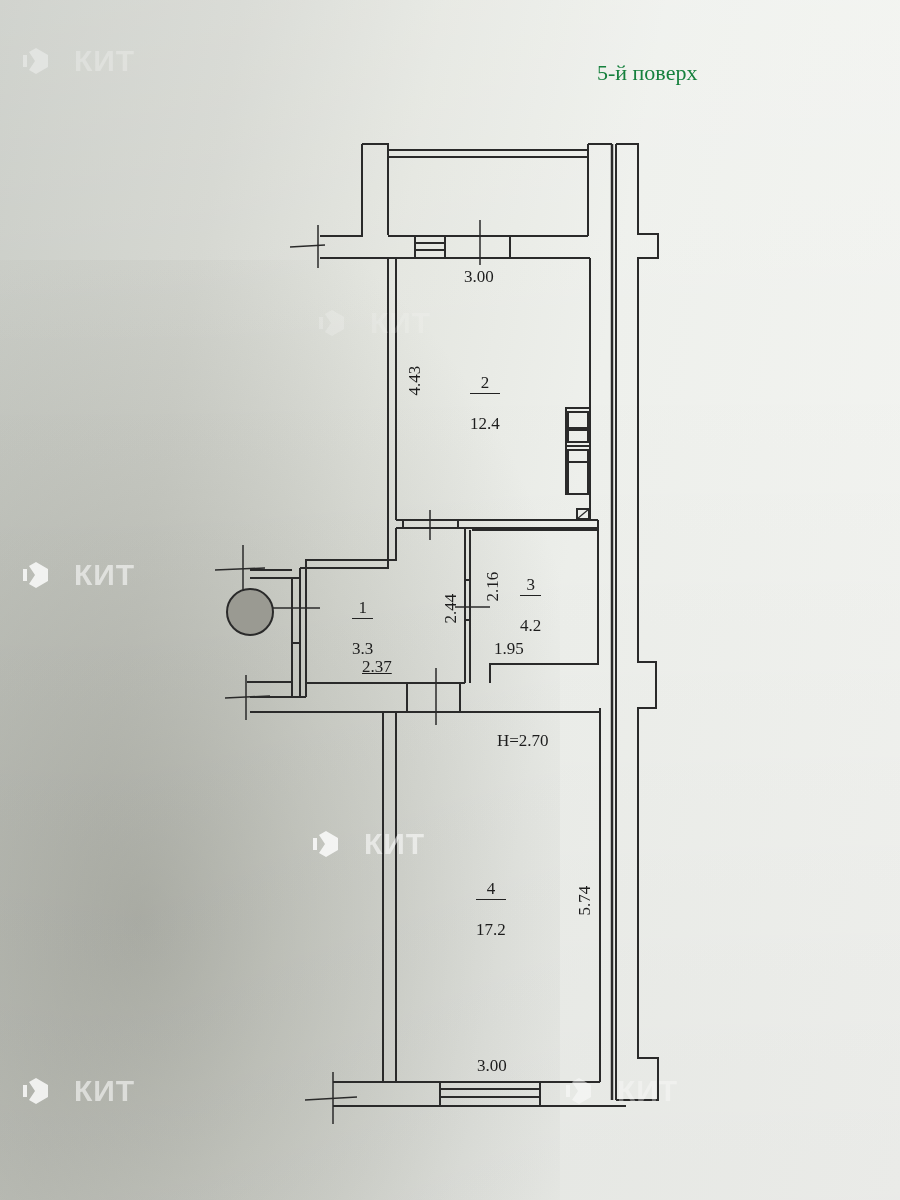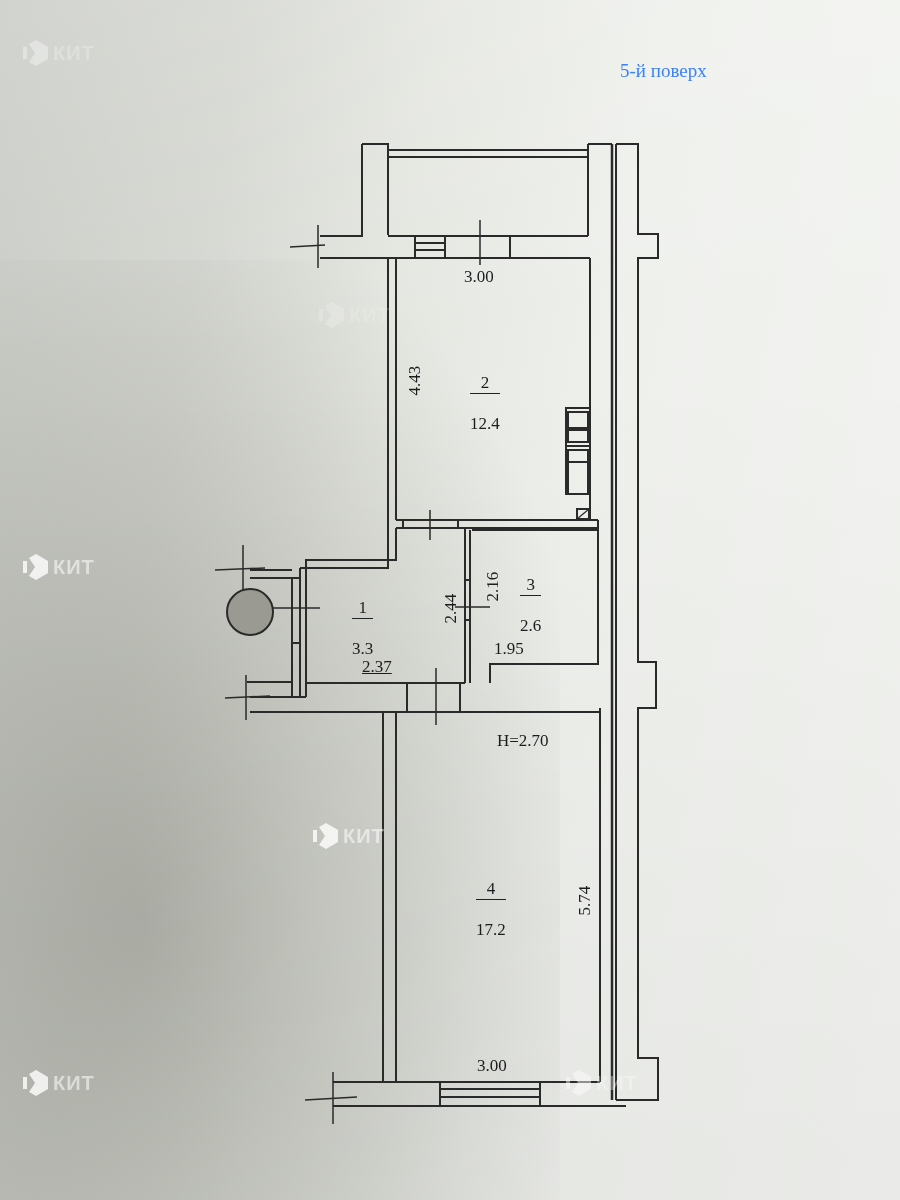--- a/index.html
+++ b/index.html
@@ -12,32 +12,32 @@
     position:absolute; left:0; top:260px; width:560px; height:940px;
     background: radial-gradient(ellipse at 25% 70%, rgba(120,122,112,0.45) 0%, rgba(140,142,132,0.25) 45%, rgba(200,202,196,0) 80%);
     pointer-events:none;
   }
   .shade2 {
     position:absolute; left:0; top:0; width:900px; height:1200px;
     background: linear-gradient(180deg, rgba(255,255,255,0.15) 0%, rgba(0,0,0,0) 30%, rgba(0,0,0,0.04) 100%);
     pointer-events:none;
   }
   .floor-label {
-    position:absolute; left:620px; top:60px; font-size:19px; color:#3b82f6;
+    position:absolute; left:597px; top:60px; font-size:22px; color:#15803d;
   }
   svg.plan { position:absolute; left:0; top:0; }
   .lbl { position:absolute; color:#1d1d1d; font-size:17px; line-height:1; }
   .frac { position:absolute; text-align:center; color:#1d1d1d; font-size:17px; line-height:1.05; }
   .frac .num { display:block; border-bottom:1.4px solid #222; padding:0 4px 1px; }
   .frac .den { display:block; padding-top:1px;margin-top:20px; }
   .vert { transform: rotate(-90deg); transform-origin: center; }
   .wm {
-    position:absolute; display:flex; align-items:center; gap:3px;
+    position:absolute; display:flex; align-items:center; gap:24px;
     color:rgba(255,255,255,0.55); font-family:"Liberation Sans", sans-serif;
-    font-weight:bold; font-size:20px; letter-spacing:1px;
+    font-weight:bold; font-size:30px; letter-spacing:1px;margin-top:6px;
   }
   .wm .hex {
     width:28px; height:30px; position:relative;
   }
 </style>
 </head>
 <body>
 
 <div class="shade"></div>
 <div class="shade2"></div>
@@ -154,21 +154,21 @@
 <div class="frac" style="left:352px; top:599px;">
   <span class="num">1</span>
   <span class="den">3.3</span>
 </div>
 <div class="lbl" style="left:362px; top:658px;text-decoration:underline;">2.37</div>
 <div class="lbl vert" style="left:436px; top:600px;">2.44</div>
 
 <div class="lbl vert" style="left:478px; top:578px;">2.16</div>
 <div class="frac" style="left:520px; top:576px;">
   <span class="num">3</span>
-  <span class="den">2.6</span>
+  <span class="den">4.2</span>
 </div>
 <div class="lbl" style="left:494px; top:640px;">1.95</div>
 
 <div class="lbl" style="left:497px; top:732px;">H=2.70</div>
 
 <div class="frac" style="left:476px; top:880px;">
   <span class="num">4</span>
   <span class="den">17.2</span>
 </div>
 <div class="lbl vert" style="left:570px; top:892px;">5.74</div>

